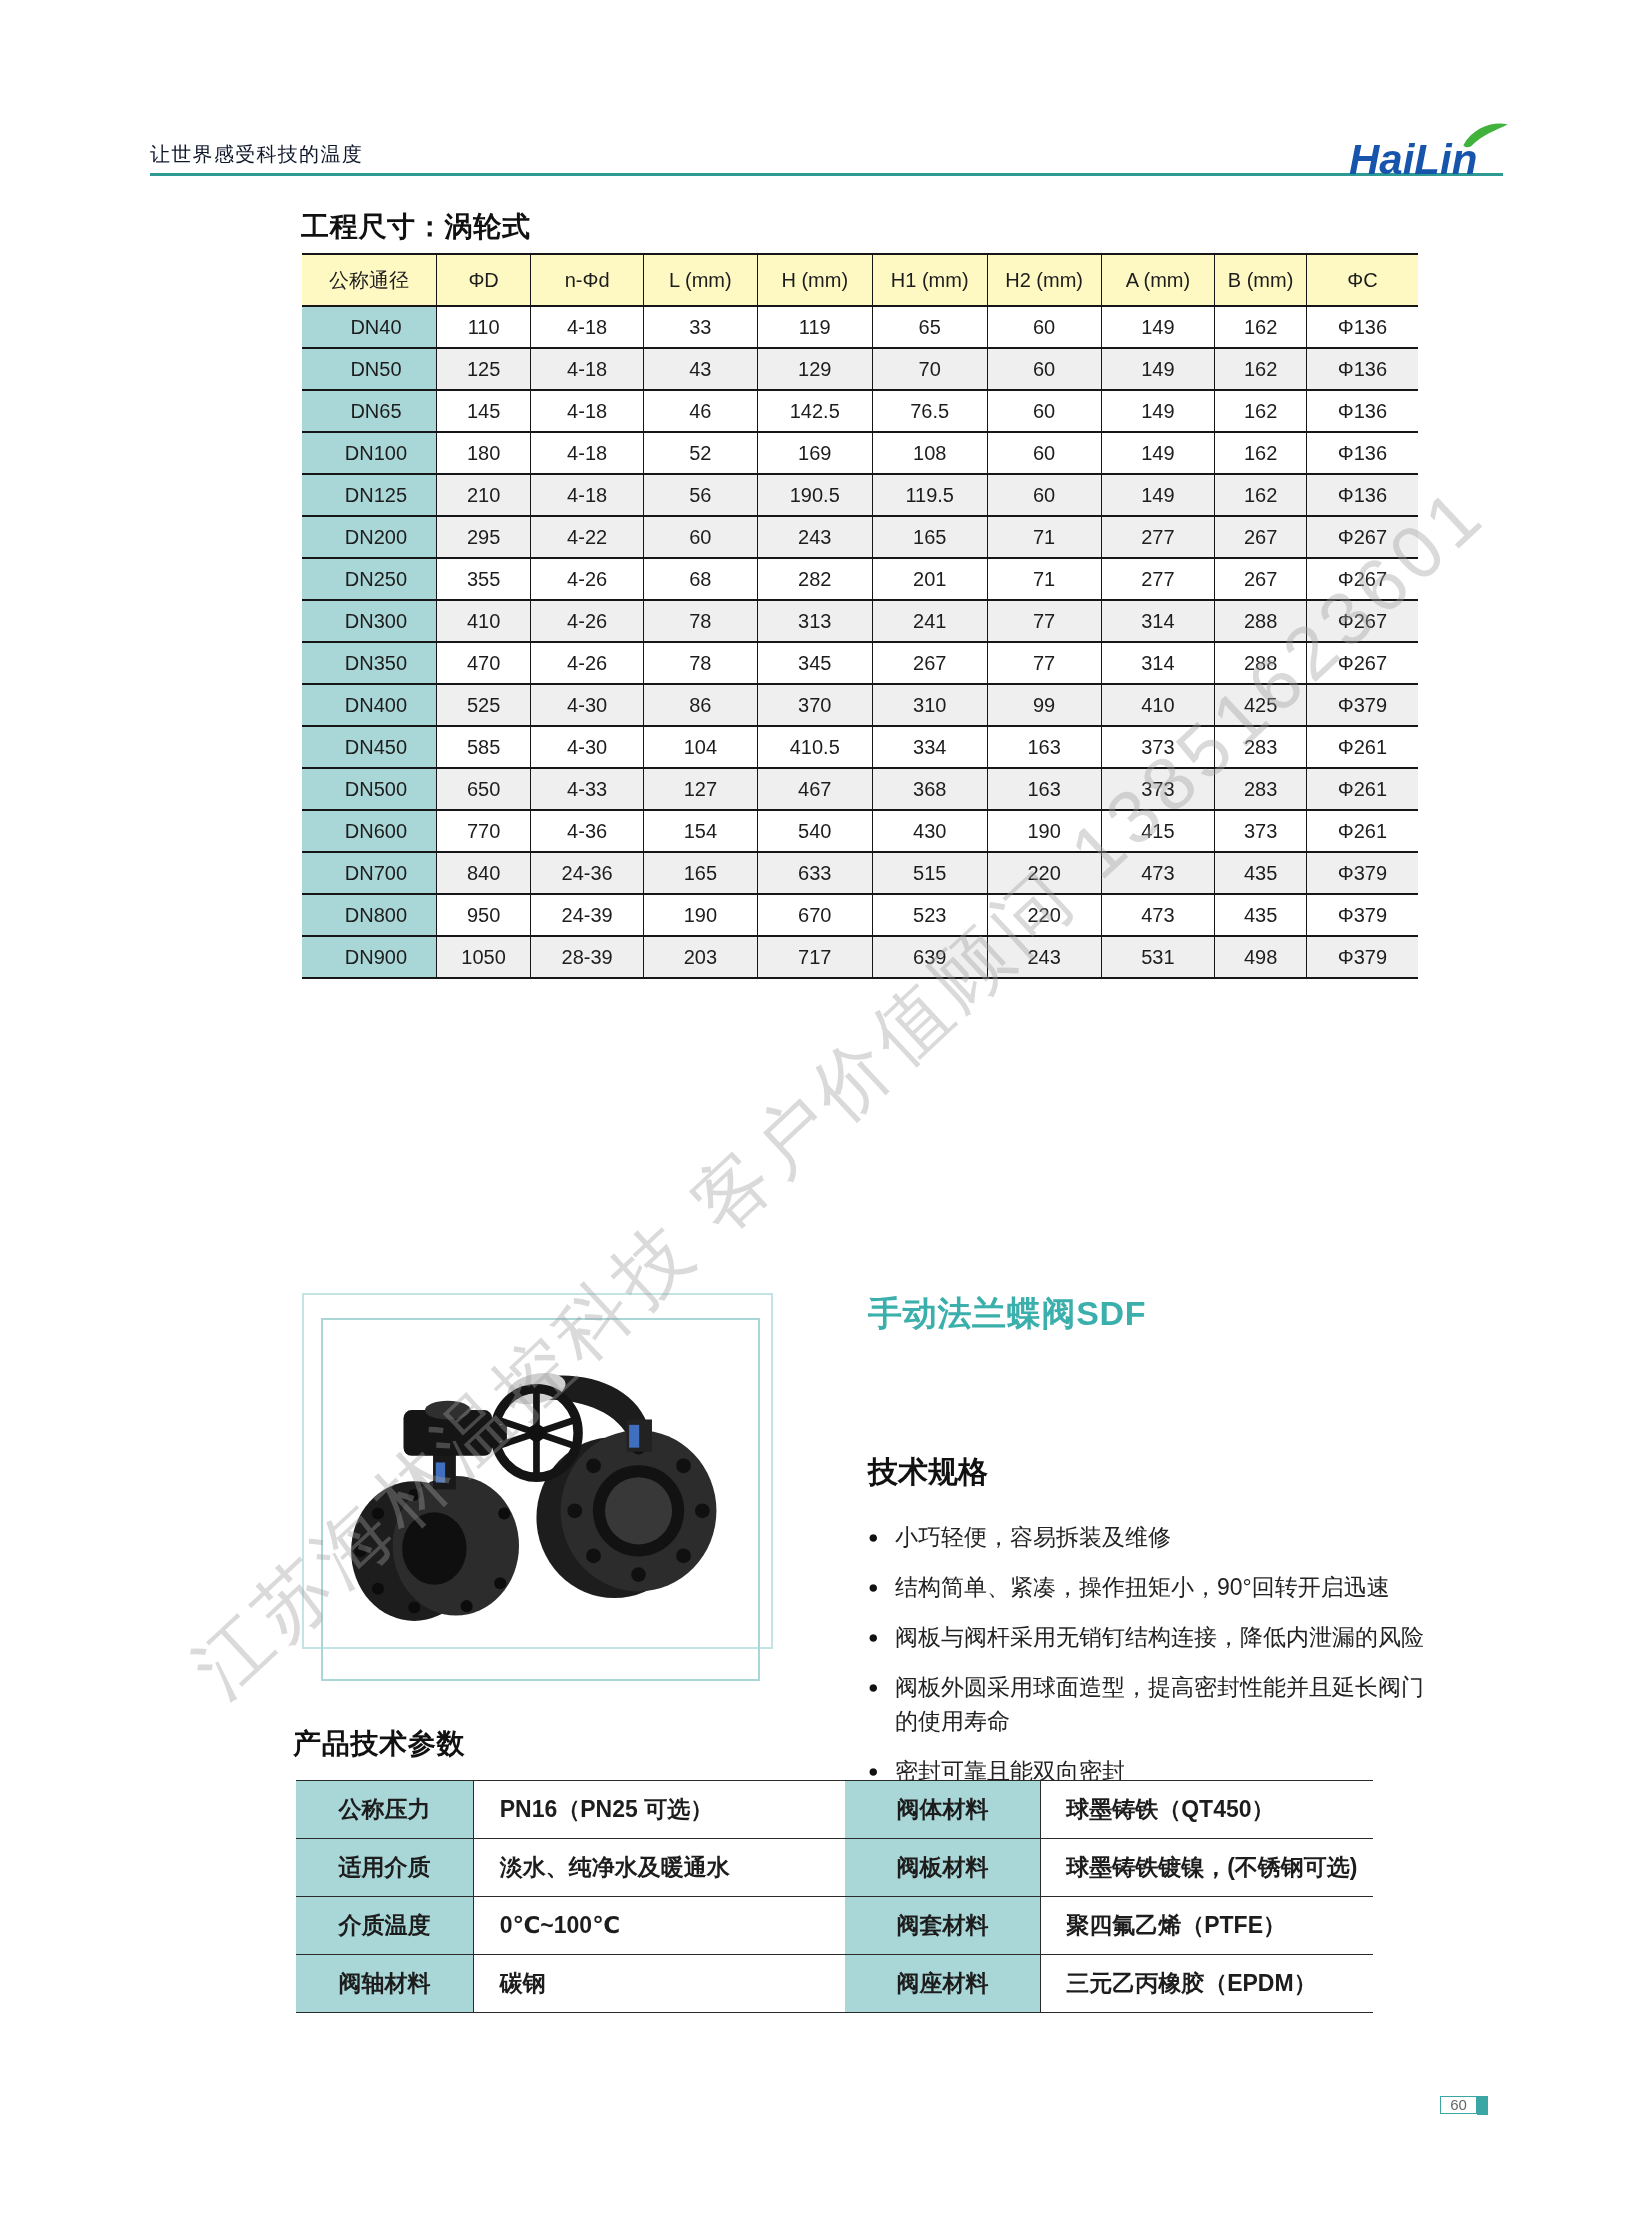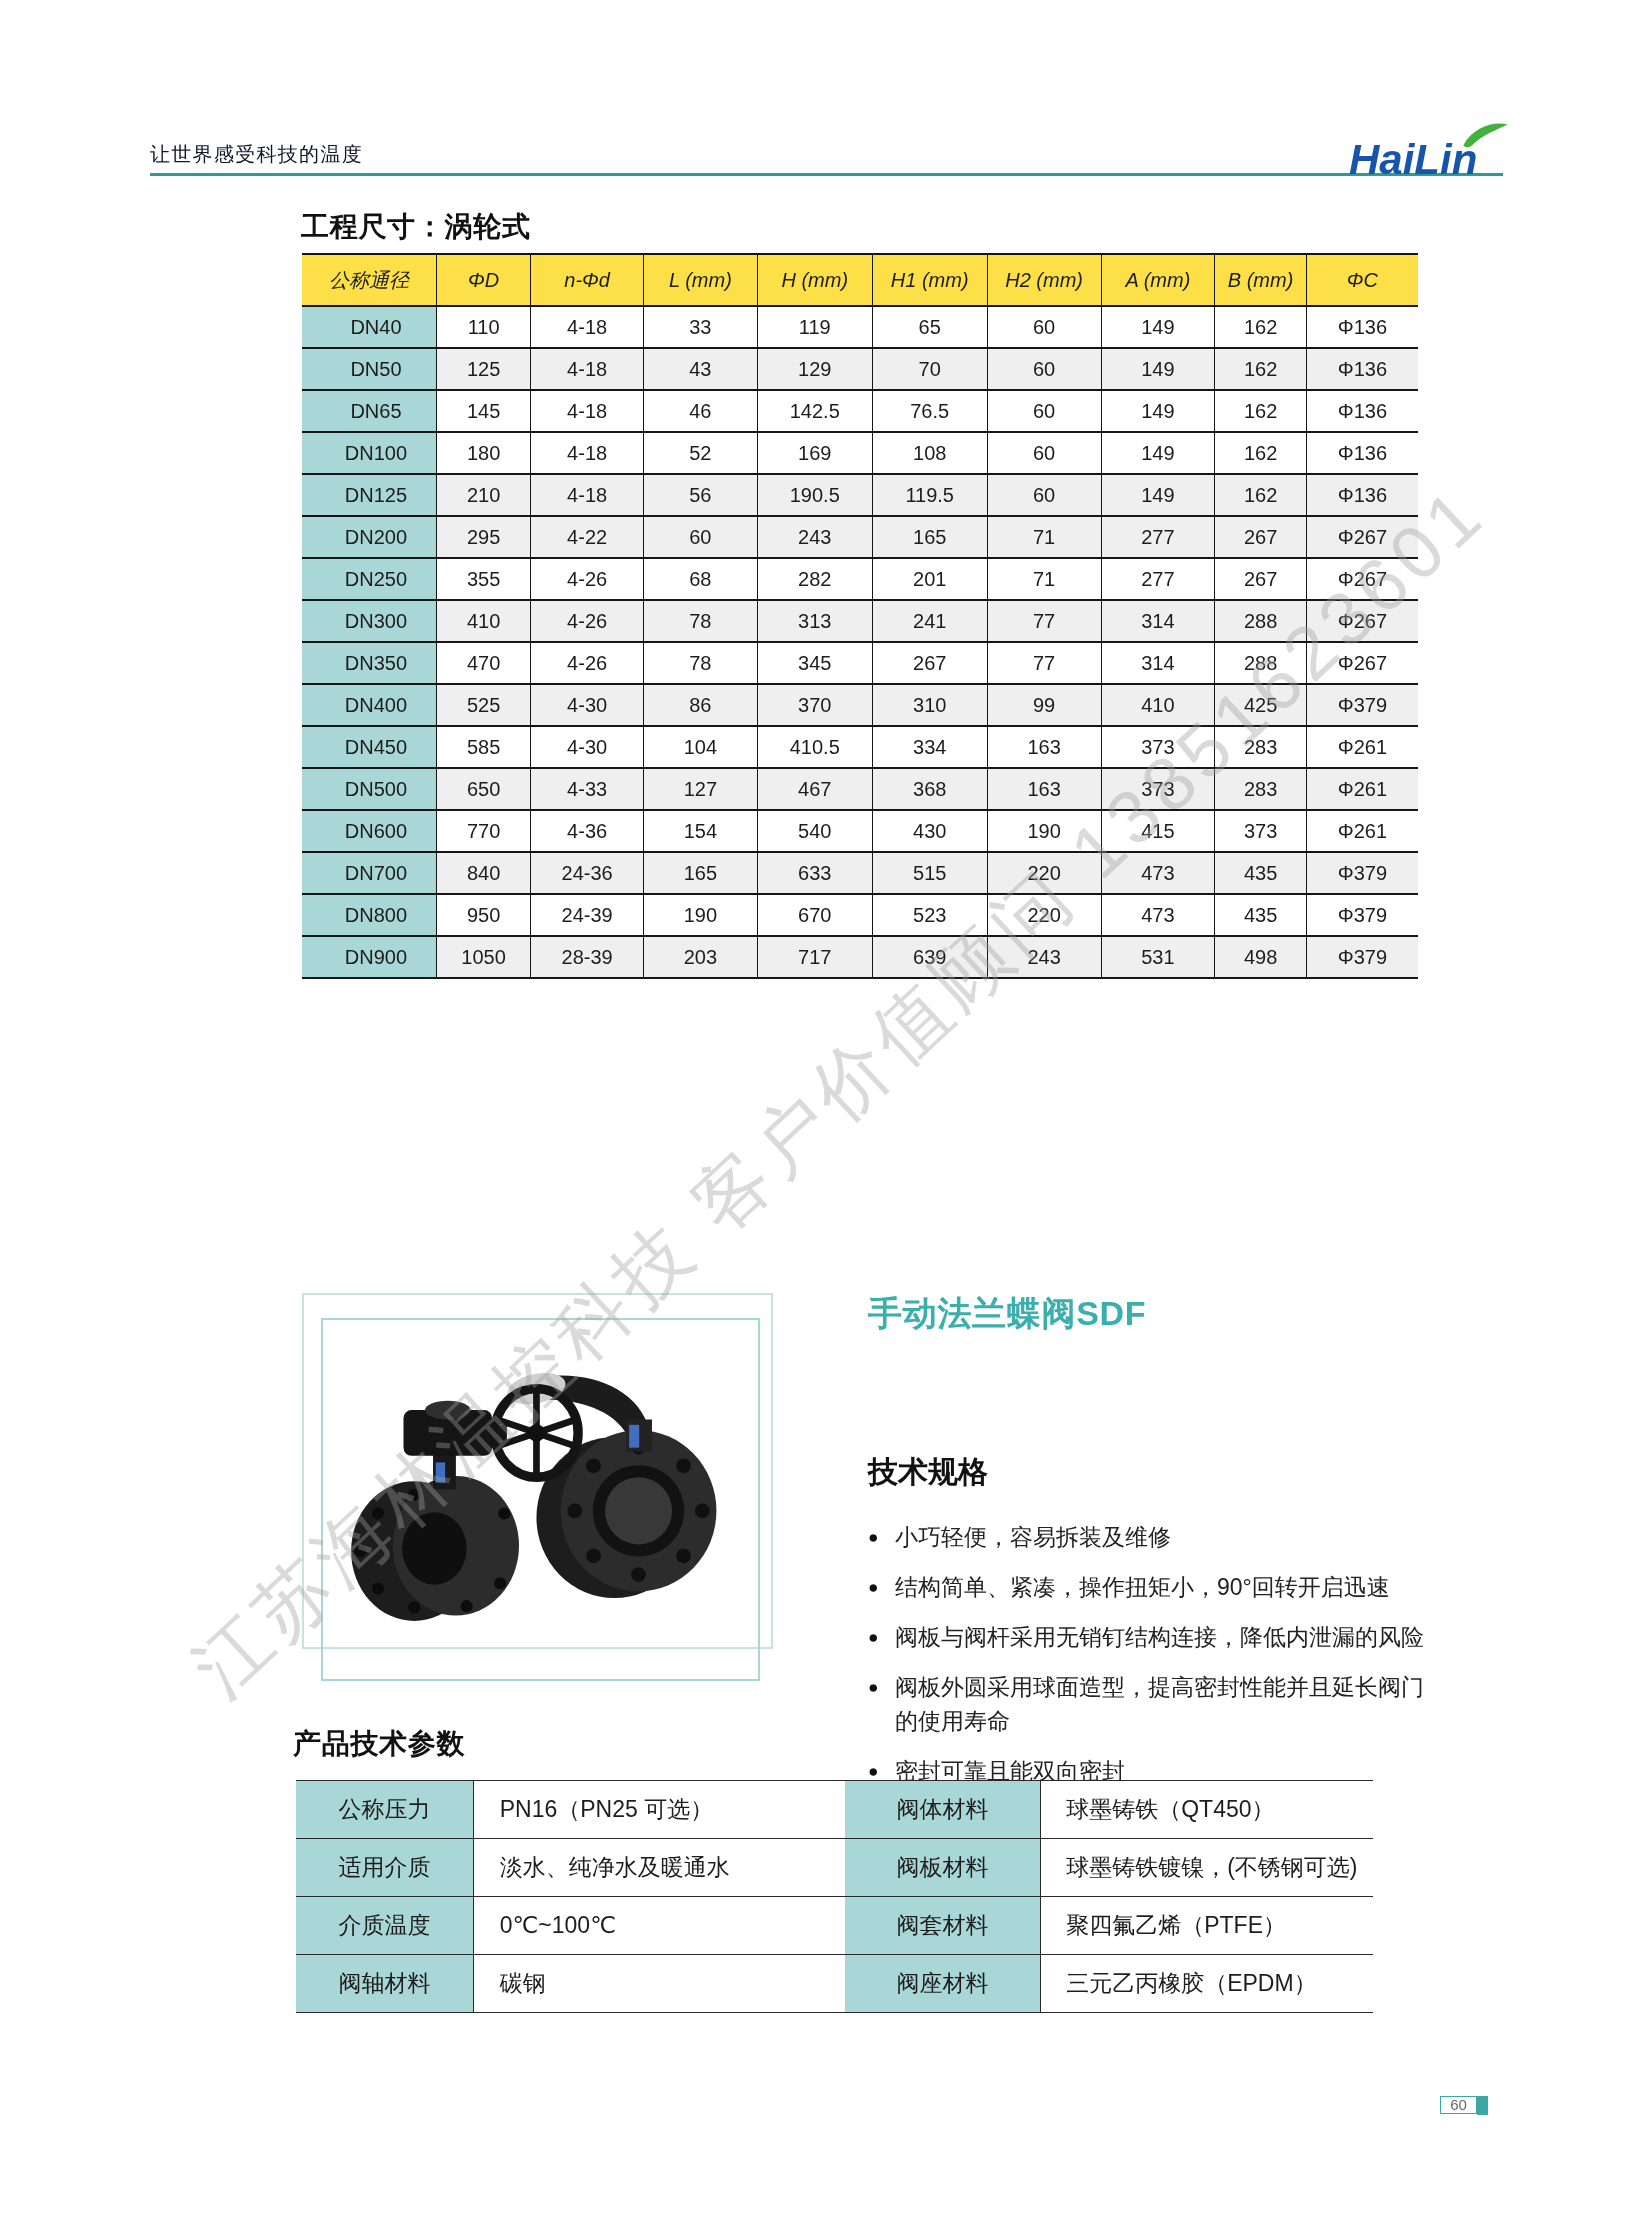--- a/index.html
+++ b/index.html
@@ -18,40 +18,40 @@
   .sec-title { position:absolute; font-size:28px; font-weight:bold; color:#111; letter-spacing:0.7px; }
   #dim-title { left:293px; top:208px;margin-left:8px; }
   #param-title { left:293px; top:1725px; }
   
   .dim-table-wrap { position:absolute; left:302px; top:253px; width:1116px; }
   table.dim { width:100%; border-collapse:collapse; table-layout:fixed; font-size:20px; color:#1d1d1d; }
   table.dim thead tr { height:52px; border-top:2.7px solid #161616; border-bottom:2px solid #161616; }
   table.dim tbody tr { height:42px; border-bottom:2px solid #161616; }
   table.dim th, table.dim td { text-align:center; vertical-align:middle; border-left:1.3px solid #161616; font-weight:normal; padding:0; }
   table.dim th:first-child, table.dim td:first-child { border-left:none; }
-  table.dim thead th { background:#fde047;font-style:italic; }
+  table.dim thead th { background:#fef9c3; }
   table.dim tbody th { background:#a9d6d7;padding-left:14px; }
   table.dim tbody tr.alt td { background:#efeff0; }
   
   .frame-outer { position:absolute; left:302px; top:1293px; width:467px; height:352px; border:2px solid #c3e4e4; }
   .frame-inner { position:absolute; left:321px; top:1318px; width:435px; height:359px; border:2px solid #a9d6d6; }
   .valve-art { position:absolute; left:335px; top:1344px; width:413px; height:296px; }
   
   .product-title { position:absolute; left:868px; top:1291px; font-size:34px; font-weight:bold; color:#3aafac; letter-spacing:0.7px; }
   .specs-title { position:absolute; left:868px; top:1452px; font-size:30px; font-weight:bold; color:#111; }
   .specs-list { position:absolute; left:868px; top:1520px; width:564px; font-size:23px; color:#222; }
   .specs-list .bullet-row { display:flex; align-items:flex-start; margin-bottom:16px; line-height:34px; }
   .specs-list .dot { flex:0 0 27px; font-size:17.5px; line-height:34px; color:#111; }
   .specs-list .btxt { flex:1; }
   
   .param-table-wrap { position:absolute; left:296px; top:1780px; width:1077px; }
   table.param { width:100%; border-collapse:collapse; table-layout:fixed; font-size:23px; color:#1d1d1d; }
   table.param tr { height:58px; border-bottom:1.3px solid #2a2a2a; }
   table.param tr:first-child { border-top:1.3px solid #2a2a2a; }
-  table.param td { vertical-align:middle; padding:0; }
+  table.param td { vertical-align:middle; padding:0;font-weight:bold; }
   table.param td.lbl { background:#a9d6d7; text-align:center; border-right:1.3px solid #2a2a2a; }
   table.param td.val { background:#ffffff; text-align:left; padding-left:25.5px; }
   
   .watermark { position:absolute; left:840px; top:1092px; transform:translate(-50%,-50%) rotate(-43deg);
     white-space:nowrap; font-size:75px; color:#9f9f9f; opacity:0.38; letter-spacing:6.7px; pointer-events:none; z-index:5; }
   
   .page-badge { position:absolute; left:1440px; top:2096px; height:19px; display:flex; z-index:6; }
   .page-badge .num { width:35px; height:16px; border:1.3px solid #3aa7a5; background:#fff; color:#666;
     font-size:15px; text-align:center; line-height:16px; }
   .page-badge .block { width:10.7px; height:19px; background:#3aa7a5; }

